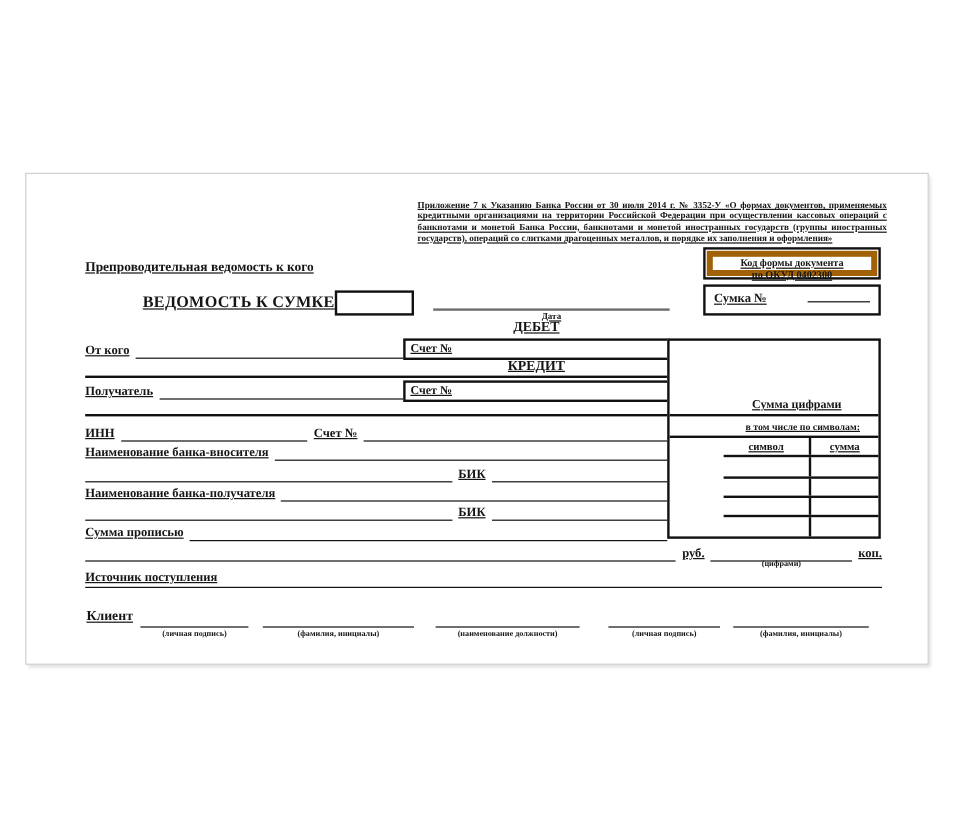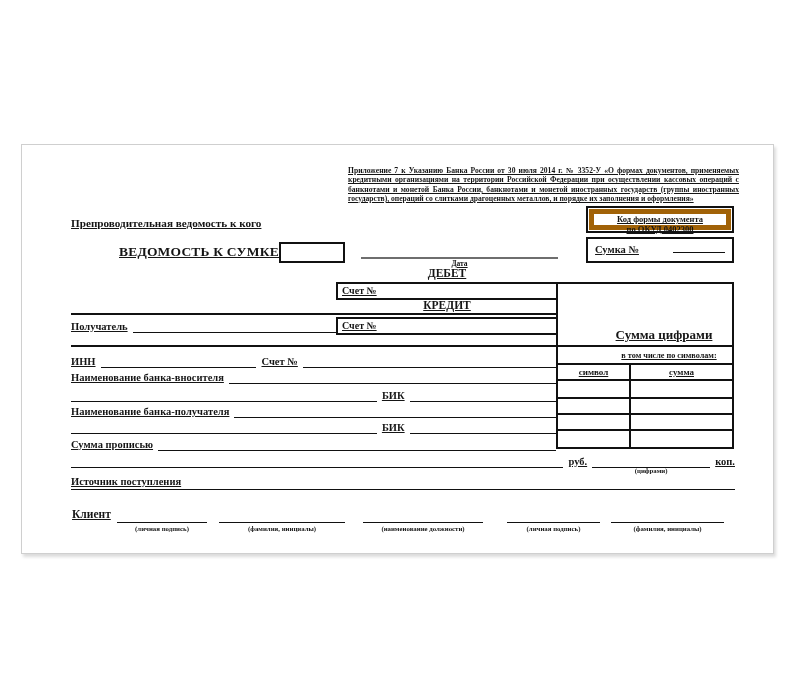--- a/index.html
+++ b/index.html
@@ -75,24 +75,24 @@
   .sig1 { left:95px;  width:90px; }
   .sig2 { left:197px; width:126px; }
   .sig3 { left:341px; width:120px; }
   .sig4 { left:485px; width:93px; }
   .sig5 { left:589px; width:113px; }
 
   
   .sumtable { left:534px; top:137px; width:178px; height:167px; border:2px solid #111;
               display:flex; flex-direction:column; background:#fff; }
   .st-a { height:63px; border-bottom:2px solid #111; display:flex; align-items:flex-end;
-          justify-content:center; padding-bottom:2px; font-size:13px;padding-left:38px; }
+          justify-content:center; padding-bottom:2px; font-size:10px;padding-left:38px; }
   .st-b { height:18px; border-bottom:2px solid #111; display:flex; align-items:center;
           justify-content:center; font-size:8.2px;padding-left:48px; }
-  .st-row { display:flex; border-bottom:2px solid #111; }
+  .st-row { display:flex; border-bottom:2px solid #111;margin-left:45px; }
   .st-hdr { height:16px; }
   .st-r1 { height:18px; } .st-r2 { height:16px; } .st-r3 { height:16px; }
   .st-r4 { flex:1; border-bottom:none; }
   .st-cl { width:73px; border-right:2px solid #111; display:flex; align-items:center;
            justify-content:center; font-size:9px; }
   .st-cr { flex:1; display:flex; align-items:center; justify-content:center; font-size:9px; }
 </style>
 </head>
 <body>
 
@@ -115,20 +115,24 @@
   <div class="abs subtitle">Препроводительная ведомость к кого</div>
 
   <div class="abs main-title">ВЕДОМОСТЬ К СУМКЕ №</div>
   <div class="abs title-box"></div>
   <div class="abs date-line"></div>
   <div class="abs date-cap">Дата</div>
 
   <div class="abs sec-head debet">ДЕБЕТ</div>
   <div class="abs acc-box acc1">Счет №</div>
 
+  <div class="abs frow r-from">
+    <span class="lbl">От кого</span>
+    <span class="w-line"></span>
+  </div>
 
   <div class="abs sec-head kredit">КРЕДИТ</div>
   <div class="abs hline hl1"></div>
   <div class="abs acc-box acc2">Счет №</div>
 
   <div class="abs frow r-recv">
     <span class="lbl">Получатель</span>
     <span class="w-line"></span>
   </div>
 

